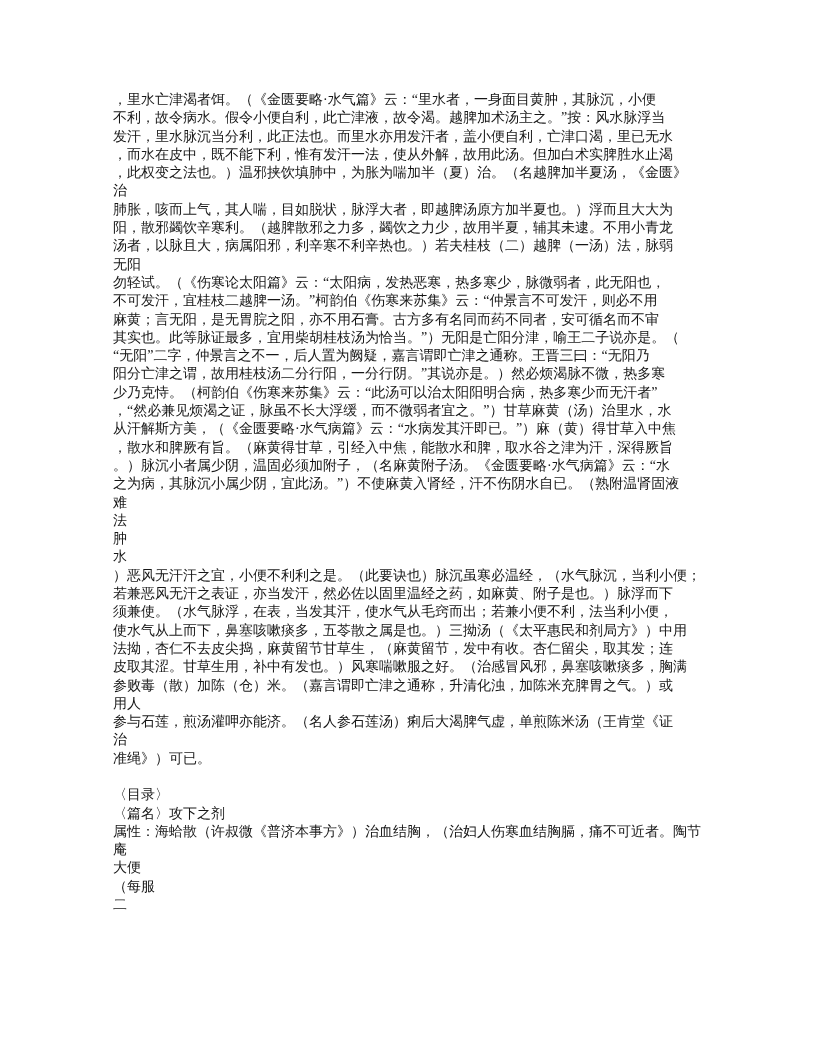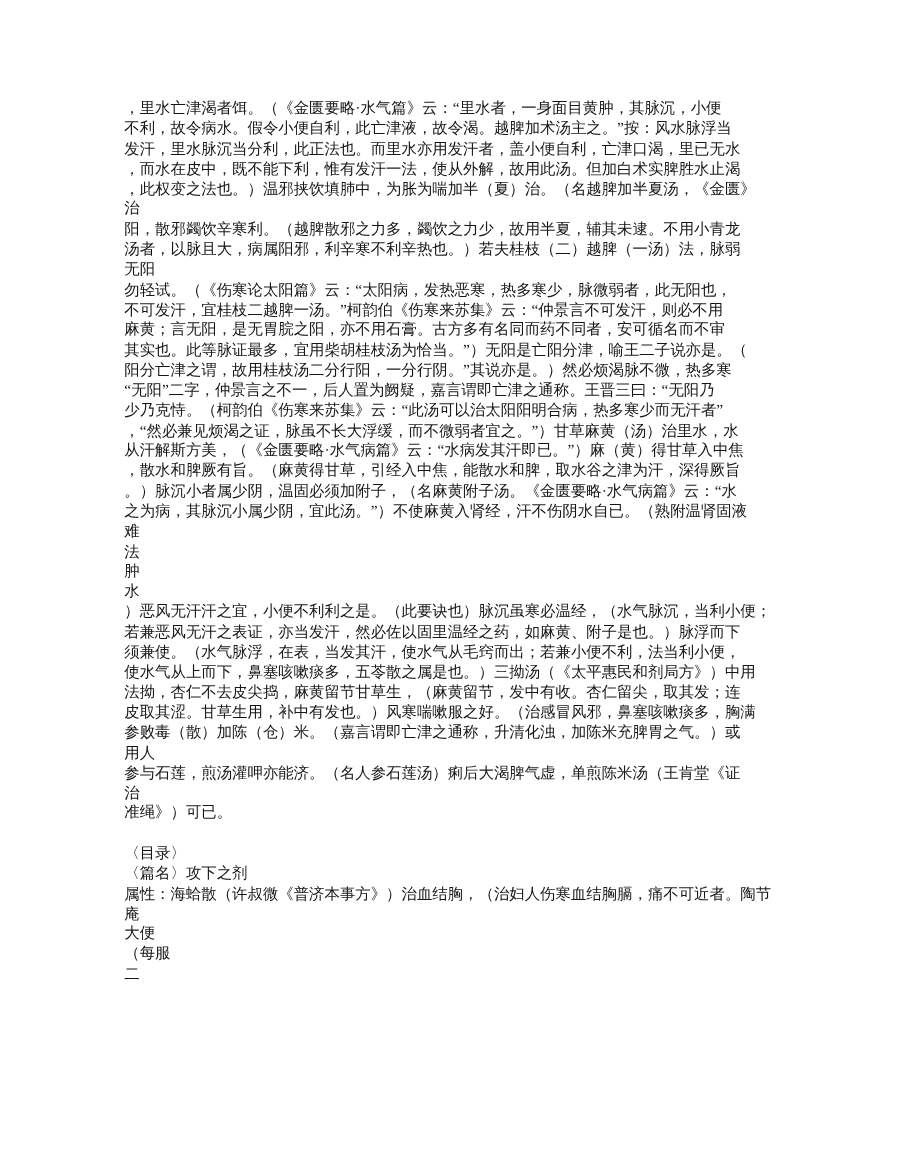--- a/index.html
+++ b/index.html
@@ -34,29 +34,30 @@
 <body>
 
 <div class="page">
   <div class="textblock" id="textblock">
       <div class="line">，里水亡津渴者饵。（《金匮要略·水气篇》云：“里水者，一身面目黄肿，其脉沉，小便</div>
       <div class="line">不利，故令病水。假令小便自利，此亡津液，故令渴。越脾加术汤主之。”按：风水脉浮当</div>
       <div class="line">发汗，里水脉沉当分利，此正法也。而里水亦用发汗者，盖小便自利，亡津口渴，里已无水</div>
       <div class="line">，而水在皮中，既不能下利，惟有发汗一法，使从外解，故用此汤。但加白术实脾胜水止渴</div>
       <div class="line">，此权变之法也。）温邪挟饮填肺中，为胀为喘加半（夏）治。（名越脾加半夏汤，《金匮》</div>
       <div class="line">治</div>
+      <div class="line">肺胀，咳而上气，其人喘，目如脱状，脉浮大者，即越脾汤原方加半夏也。）浮而且大大为</div>
       <div class="line">阳，散邪蠲饮辛寒利。（越脾散邪之力多，蠲饮之力少，故用半夏，辅其未逮。不用小青龙</div>
       <div class="line">汤者，以脉且大，病属阳邪，利辛寒不利辛热也。）若夫桂枝（二）越脾（一汤）法，脉弱</div>
       <div class="line">无阳</div>
       <div class="line">勿轻试。（《伤寒论太阳篇》云：“太阳病，发热恶寒，热多寒少，脉微弱者，此无阳也，</div>
       <div class="line">不可发汗，宜桂枝二越脾一汤。”柯韵伯《伤寒来苏集》云：“仲景言不可发汗，则必不用</div>
       <div class="line">麻黄；言无阳，是无胃脘之阳，亦不用石膏。古方多有名同而药不同者，安可循名而不审</div>
       <div class="line">其实也。此等脉证最多，宜用柴胡桂枝汤为恰当。”）无阳是亡阳分津，喻王二子说亦是。（</div>
+      <div class="line">“无阳”二字，仲景言之不一，后人置为阙疑，嘉言谓即亡津之通称。王晋三曰：“无阳乃</div>
       <div class="line">阳分亡津之谓，故用桂枝汤二分行阳，一分行阴。”其说亦是。）然必烦渴脉不微，热多寒</div>
-      <div class="line">“无阳”二字，仲景言之不一，后人置为阙疑，嘉言谓即亡津之通称。王晋三曰：“无阳乃</div>
       <div class="line">少乃克恃。（柯韵伯《伤寒来苏集》云：“此汤可以治太阳阳明合病，热多寒少而无汗者”</div>
       <div class="line">，“然必兼见烦渴之证，脉虽不长大浮缓，而不微弱者宜之。”）甘草麻黄（汤）治里水，水</div>
       <div class="line">从汗解斯方美，（《金匮要略·水气病篇》云：“水病发其汗即已。”）麻（黄）得甘草入中焦</div>
       <div class="line">，散水和脾厥有旨。（麻黄得甘草，引经入中焦，能散水和脾，取水谷之津为汗，深得厥旨</div>
       <div class="line">。）脉沉小者属少阴，温固必须加附子，（名麻黄附子汤。《金匮要略·水气病篇》云：“水</div>
       <div class="line">之为病，其脉沉小属少阴，宜此汤。”）不使麻黄入肾经，汗不伤阴水自已。（熟附温肾固液</div>
       <div class="line">难</div>
       <div class="line">法</div>
       <div class="line">肿</div>
       <div class="line">水</div>

